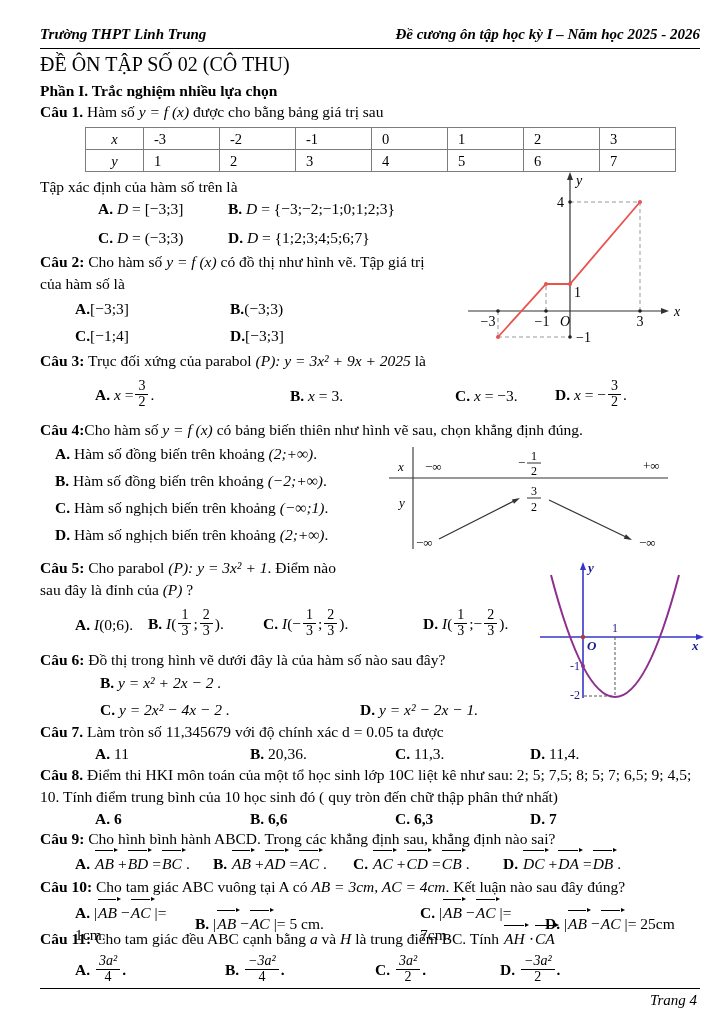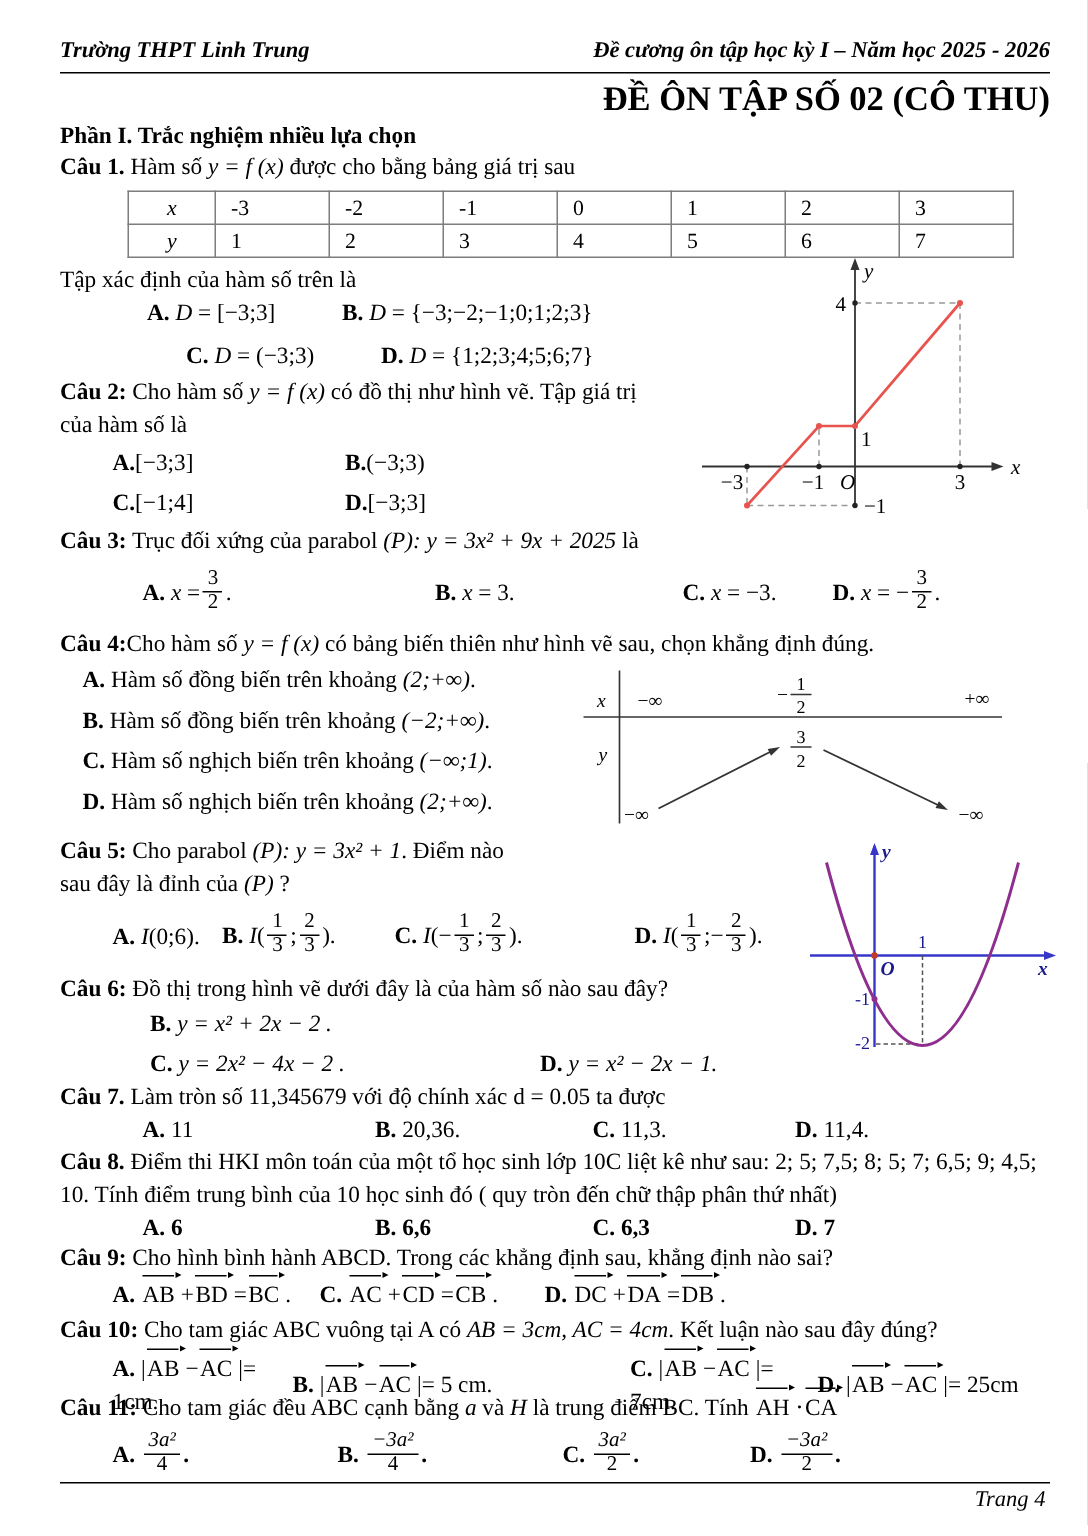--- a/index.html
+++ b/index.html
@@ -2,33 +2,33 @@
 <html><head>
 <meta charset="utf-8">
 <style>
   *{box-sizing:border-box}
   body{margin:0;background:#888}
   .page{position:relative;width:725px;height:1024px;margin:0 auto;background:#fff;
         font-family:"Liberation Serif","DejaVu Serif",serif;font-size:15.5px;color:#000;overflow:hidden}
   .abs{position:absolute;left:40px;width:660px;line-height:1.42}
   .hdr{display:flex;justify-content:space-between;font-style:italic;font-weight:bold;font-size:15px}
   .hline{position:absolute;left:40px;width:660px;border-top:1.7px solid #000}
-  .title{text-align:right;font-weight:bold;font-size:23px}
+  .title{text-align:left;font-weight:normal;font-size:20px}
   .ql,.ol{font-weight:bold}
   .m{font-style:italic}
   table.vals{border-collapse:collapse;font-size:14.5px}
   table.vals td{border:1px solid #7d7d7d;height:22px;width:76px;padding:0 0 0 10px;line-height:20px}
   table.vals td.h{width:58px;text-align:center;font-style:italic;padding:0}
   .row{display:flex;align-items:center}
   .opt{display:inline-block}
   .frac{display:inline-block;vertical-align:middle;text-align:center;line-height:1.05;font-size:14px;margin:0 2px;transform:translateY(-2px)}
   .frac .fn{display:block;border-bottom:1px solid #000;padding:0 3px}
   .frac .fd{display:block}
   .it{font-style:italic}
-  .vec{position:relative;display:inline-block;padding:2px 4px 0 1px}
+  .vec{font-style:italic;position:relative;display:inline-block;padding:2px 4px 0 1px}
   .vec::before{content:"";position:absolute;top:-1px;left:1px;right:5px;border-top:1px solid #000}
   .vec::after{content:"";position:absolute;top:-3.5px;right:0;width:0;height:0;
               border-top:2.5px solid transparent;border-bottom:2.5px solid transparent;border-left:4.5px solid #000}
   .fig{position:absolute}
   svg text{font-family:"Liberation Serif","DejaVu Serif",serif}
   .pagenum{position:absolute;font-style:italic;font-size:15px}
 </style>
 </head>
 <body>
 
@@ -75,21 +75,21 @@
   </tbody>
     </table>
 
   <div class="abs" style="top:176px">Tập xác định của hàm số trên là</div>
 
   <div class="abs" style="top:198px;width:430px">
     <div class="row" style="margin-left:58px;margin-bottom:7px">
       <span class="opt" style="width:130px"><b class="ol">A.</b> <i class="m">D</i> <span>= [−3;3]</span></span>
       <span class="opt"><b class="ol">B.</b> <i class="m">D</i> <span>= {−3;−2;−1;0;1;2;3}</span></span>
     </div>
-    <div class="row" style="margin-left:84px">
+    <div class="row" style="margin-left:58px">
       <span class="opt" style="width:130px"><b class="ol">C.</b> <i class="m">D</i> <span>= (−3;3)</span></span>
       <span class="opt"><b class="ol">D.</b> <i class="m">D</i> <span>= {1;2;3;4;5;6;7}</span></span>
     </div>
   </div>
 
   <div class="abs" style="top:251px;width:435px">
     <div>
       <b class="ql">Câu 2:</b>
       <span>Cho hàm số</span>
       <i class="m">y = f (x)</i>
@@ -266,20 +266,21 @@
     <span class="opt" style="width:135px"><b class="ol">C.</b> <b>6,3</b></span>
     <span class="opt"><b class="ol">D.</b> <b>7</b></span>
   </div>
 
   <div class="abs" style="top:828px">
     <b class="ql">Câu 9:</b>
     <span>Cho hình bình hành ABCD. Trong các khẳng định sau, khẳng định nào sai?</span>
   </div>
   <div class="abs row" style="top:851px;padding-left:35px">
     <span class="opt" style="width:138px"><b class="ol">A.</b> <span class="vec">AB</span><span>+</span><span class="vec">BD</span><span>=</span><span class="vec">BC</span><span>.</span></span>
+    <span class="opt" style="width:140px"><b class="ol">B.</b> <span class="vec">AB</span><span>+</span><span class="vec">AD</span><span>=</span><span class="vec">AC</span><span>.</span></span>
     <span class="opt" style="width:150px"><b class="ol">C.</b> <span class="vec">AC</span><span>+</span><span class="vec">CD</span><span>=</span><span class="vec">CB</span><span>.</span></span>
     <span class="opt"><b class="ol">D.</b> <span class="vec">DC</span><span>+</span><span class="vec">DA</span><span>=</span><span class="vec">DB</span><span>.</span></span>
   </div>
 
   <div class="abs" style="top:876px">
     <b class="ql">Câu 10:</b>
     <span>Cho tam giác ABC vuông tại A có</span>
     <i class="m">AB = 3cm, AC = 4cm</i><span>. Kết luận nào sau đây đúng?</span>
   </div>
   <div class="abs row" style="top:900px;padding-left:35px">

